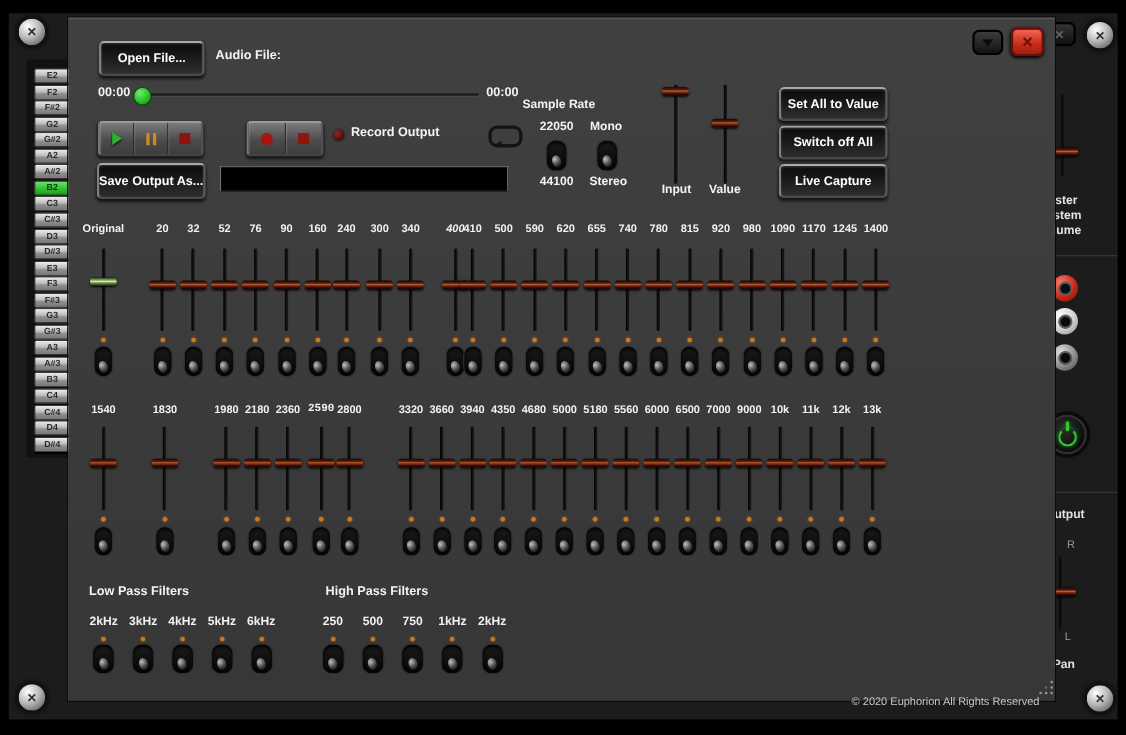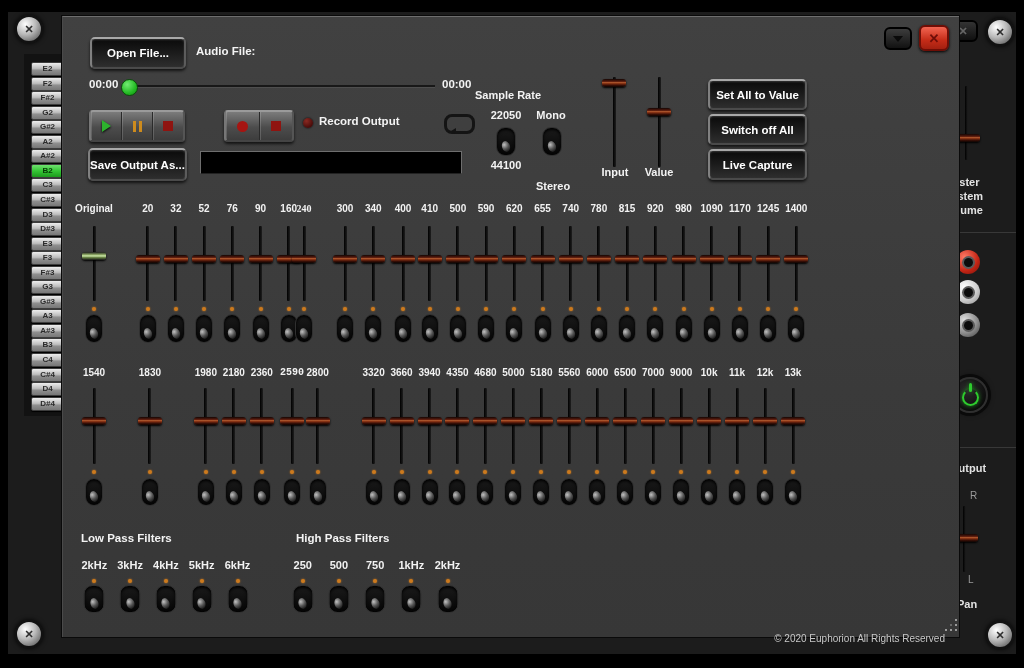--- a/index.html
+++ b/index.html
@@ -204,21 +204,21 @@
 
     <div class="btn-dark" style="left:25px;top:131px;width:95px;height:29px;">Save Output As...</div>
     <div id="audio-field" style="left:137px;top:134px;width:260px;height:21px;"></div>
 
     <div class="lbl-c" style="left:445px;top:72px;">Sample Rate</div>
     <div class="lbl-c" style="left:443px;top:92px;">22050</div>
     <div class="toggle" style="left:443px;top:110px;width:18px;height:27px;"></div>
     <div class="lbl-c" style="left:443px;top:142px;">44100</div>
     <div class="lbl-c" style="left:488px;top:92px;">Mono</div>
     <div class="toggle" style="left:489px;top:110px;width:18px;height:27px;"></div>
-    <div class="lbl-c" style="left:490px;top:142px;margin-top:21px;">Stereo</div>
+    <div class="lbl-c" style="left:490px;top:142px;">Stereo</div>
 
     <div class="vtrack" style="left:550px;top:60px;height:90px;"></div>
     <div class="hthumb" style="left:539px;top:62px;"></div>
     <div class="lbl-c" style="left:552px;top:149px;">Input</div>
     <div class="vtrack" style="left:595px;top:60px;height:90px;"></div>
     <div class="hthumb" style="left:584px;top:91px;"></div>
     <div class="lbl-c" style="left:596px;top:149px;">Value</div>
 
     <div class="btn-dark" style="left:645px;top:62px;width:95px;height:27px;">Set All to Value</div>
     <div class="btn-dark" style="left:645px;top:97px;width:95px;height:27px;">Switch off All</div>
@@ -270,42 +270,42 @@
         <div class="led" style="top: 290px;"></div>
         <div class="toggle" style="top: 297px; width: 16px; height: 27px;"></div>
       </div>
       <div class="eq-col" style="left: 208.7px;">
         <div class="eq-label" style="top: 186px;">160</div>
         <div class="vtrack" style="top: 209px; height: 75px;"></div>
         <div class="hthumb" style="top: 238px;"></div>
         <div class="led" style="top: 290px;"></div>
         <div class="toggle" style="top: 297px; width: 16px; height: 27px;"></div>
       </div>
-      <div class="eq-col" style="left: 224px; font-family: Liberation Serif, serif;">
+      <div class="eq-col" style="left: 235px;">
         <div class="eq-label" style="top: 186px;">240</div>
         <div class="vtrack" style="top: 209px; height: 75px;"></div>
         <div class="hthumb" style="top: 238px;"></div>
         <div class="led" style="top: 290px;"></div>
         <div class="toggle" style="top: 297px; width: 16px; height: 27px;"></div>
       </div>
       <div class="eq-col" style="left: 265.1px;">
         <div class="eq-label" style="top: 186px;">300</div>
         <div class="vtrack" style="top: 209px; height: 75px;"></div>
         <div class="hthumb" style="top: 238px;"></div>
         <div class="led" style="top: 290px;"></div>
         <div class="toggle" style="top: 297px; width: 16px; height: 27px;"></div>
       </div>
       <div class="eq-col" style="left: 293.3px;">
         <div class="eq-label" style="top: 186px;">340</div>
         <div class="vtrack" style="top: 209px; height: 75px;"></div>
         <div class="hthumb" style="top: 238px;"></div>
         <div class="led" style="top: 290px;"></div>
         <div class="toggle" style="top: 297px; width: 16px; height: 27px;"></div>
       </div>
-      <div class="eq-col" style="left: 323px;">
+      <div class="eq-col" style="left: 334px; font-style: italic;">
         <div class="eq-label" style="top: 186px;">400</div>
         <div class="vtrack" style="top: 209px; height: 75px;"></div>
         <div class="hthumb" style="top: 238px;"></div>
         <div class="led" style="top: 290px;"></div>
         <div class="toggle" style="top: 297px; width: 16px; height: 27px;"></div>
       </div>
       <div class="eq-col" style="left: 349.7px;">
         <div class="eq-label" style="top: 186px;">410</div>
         <div class="vtrack" style="top: 209px; height: 75px;"></div>
         <div class="hthumb" style="top: 238px;"></div>

